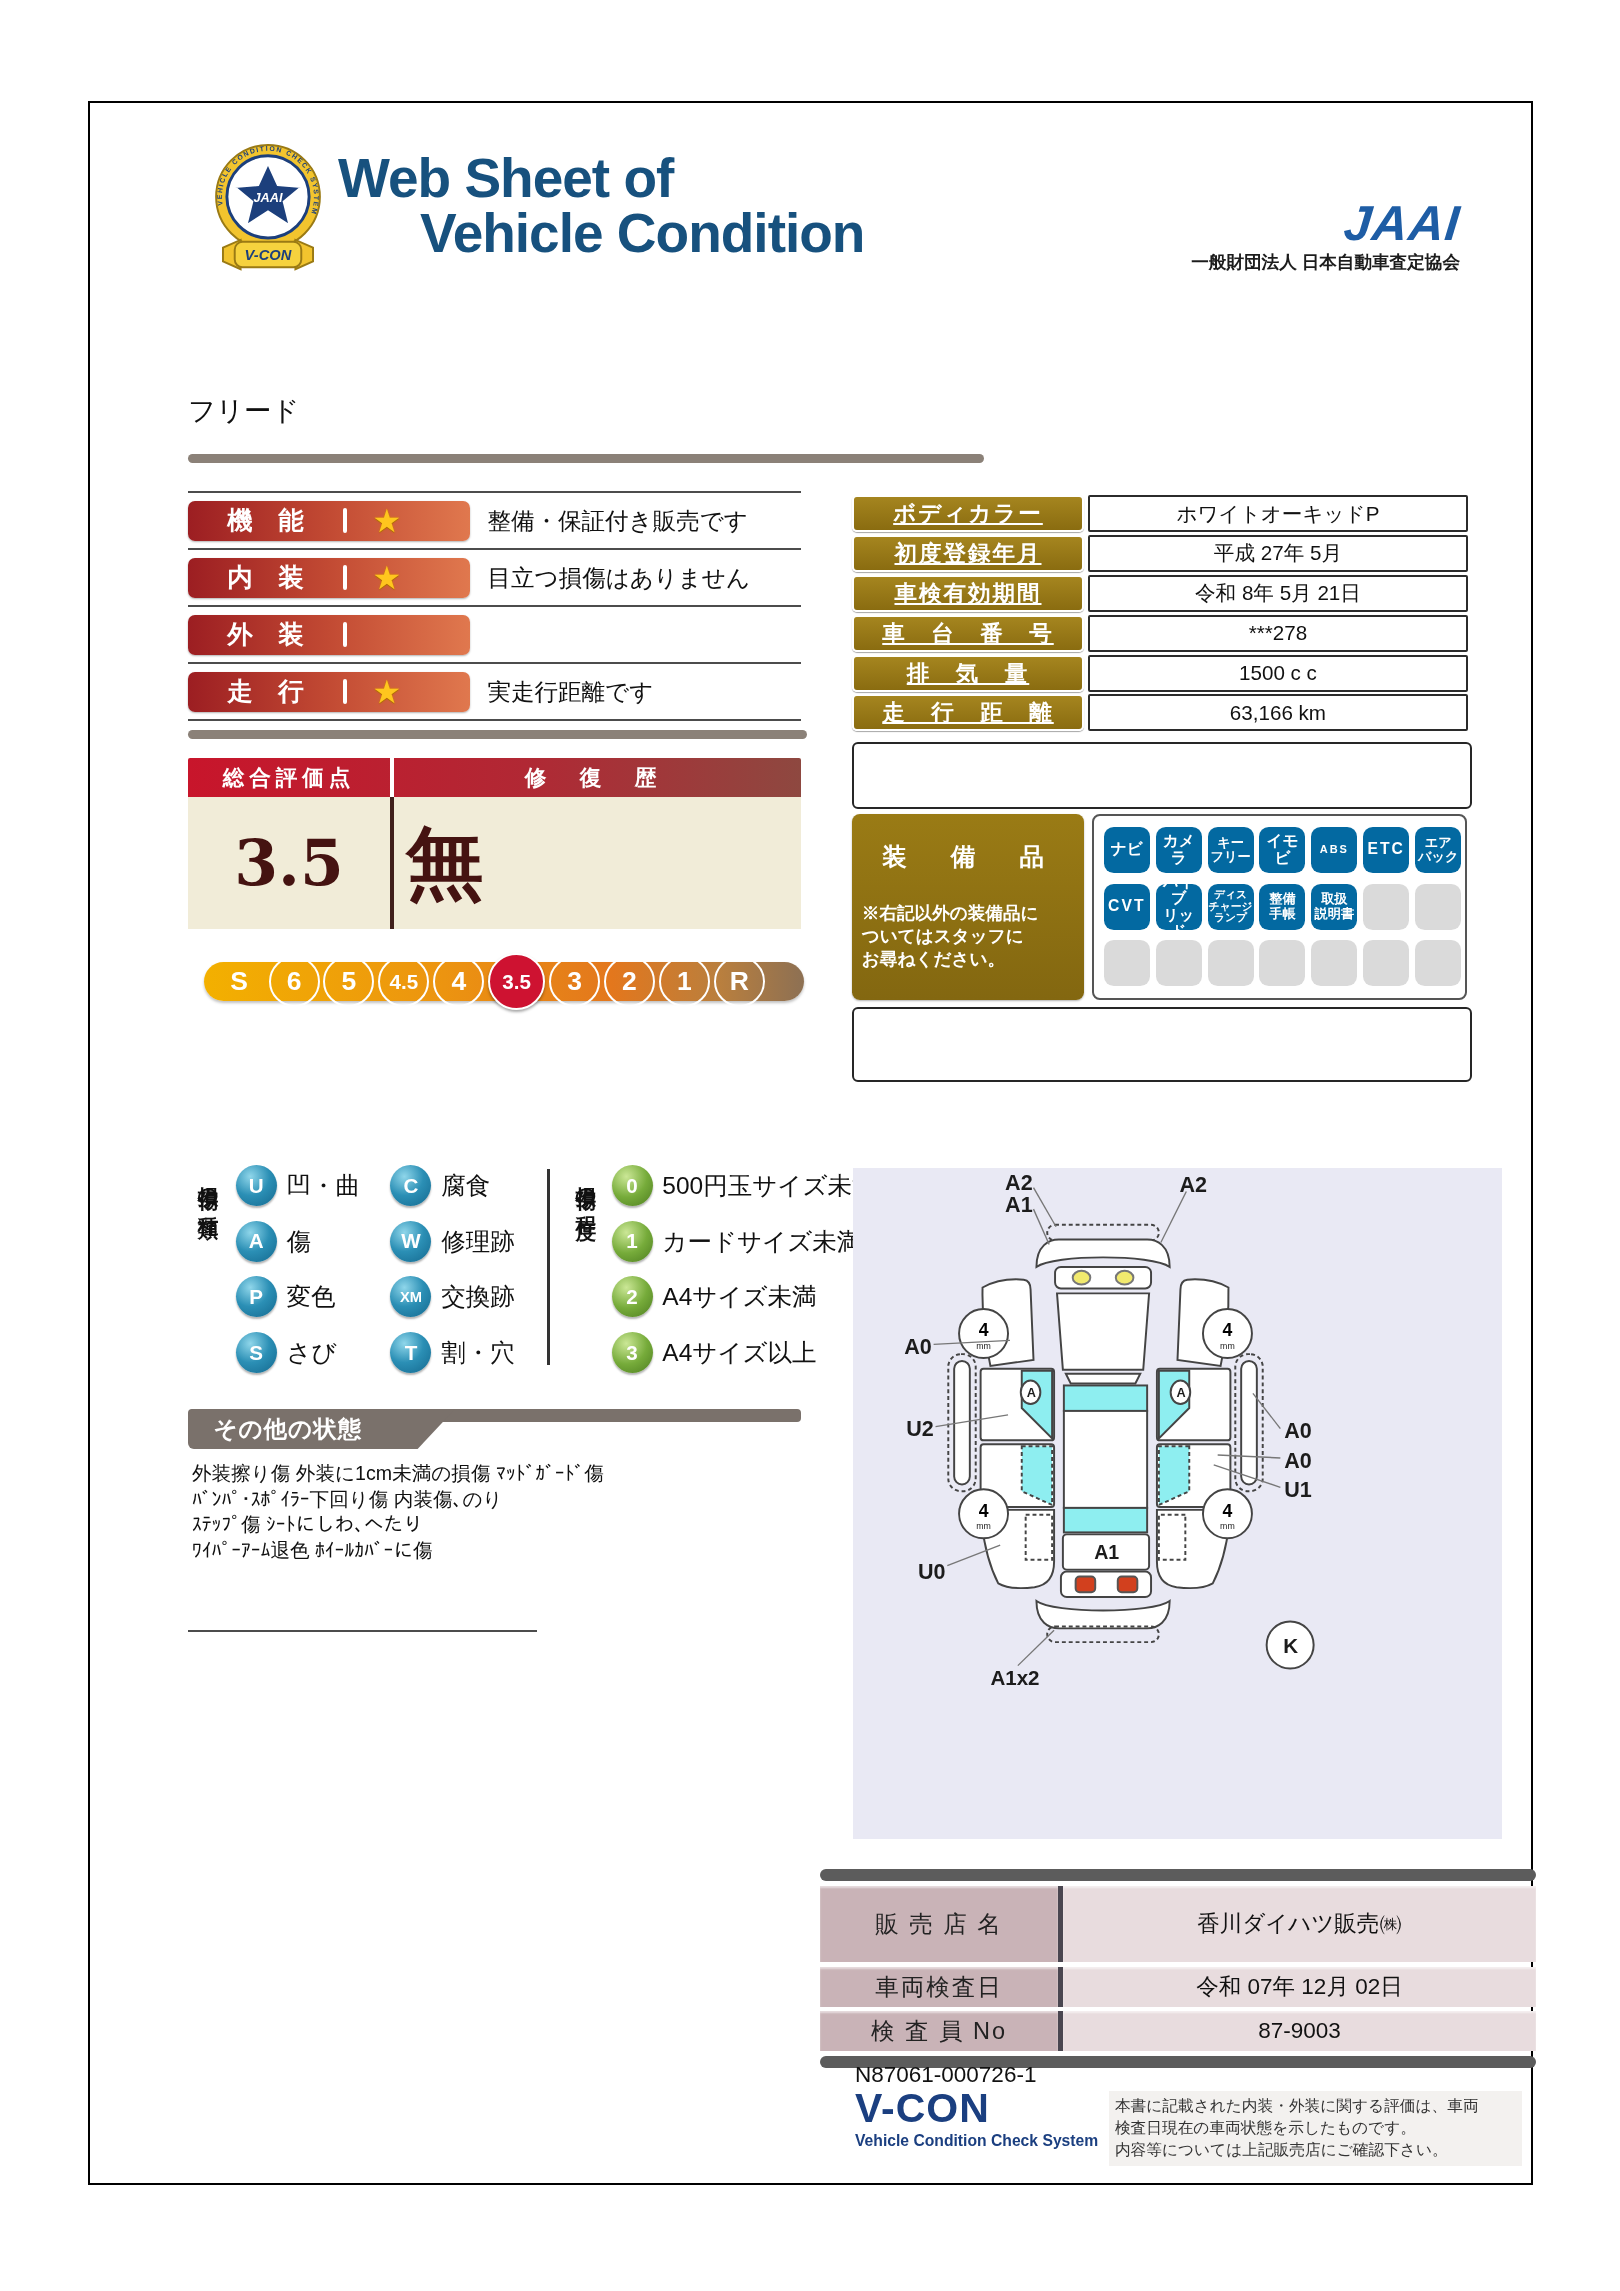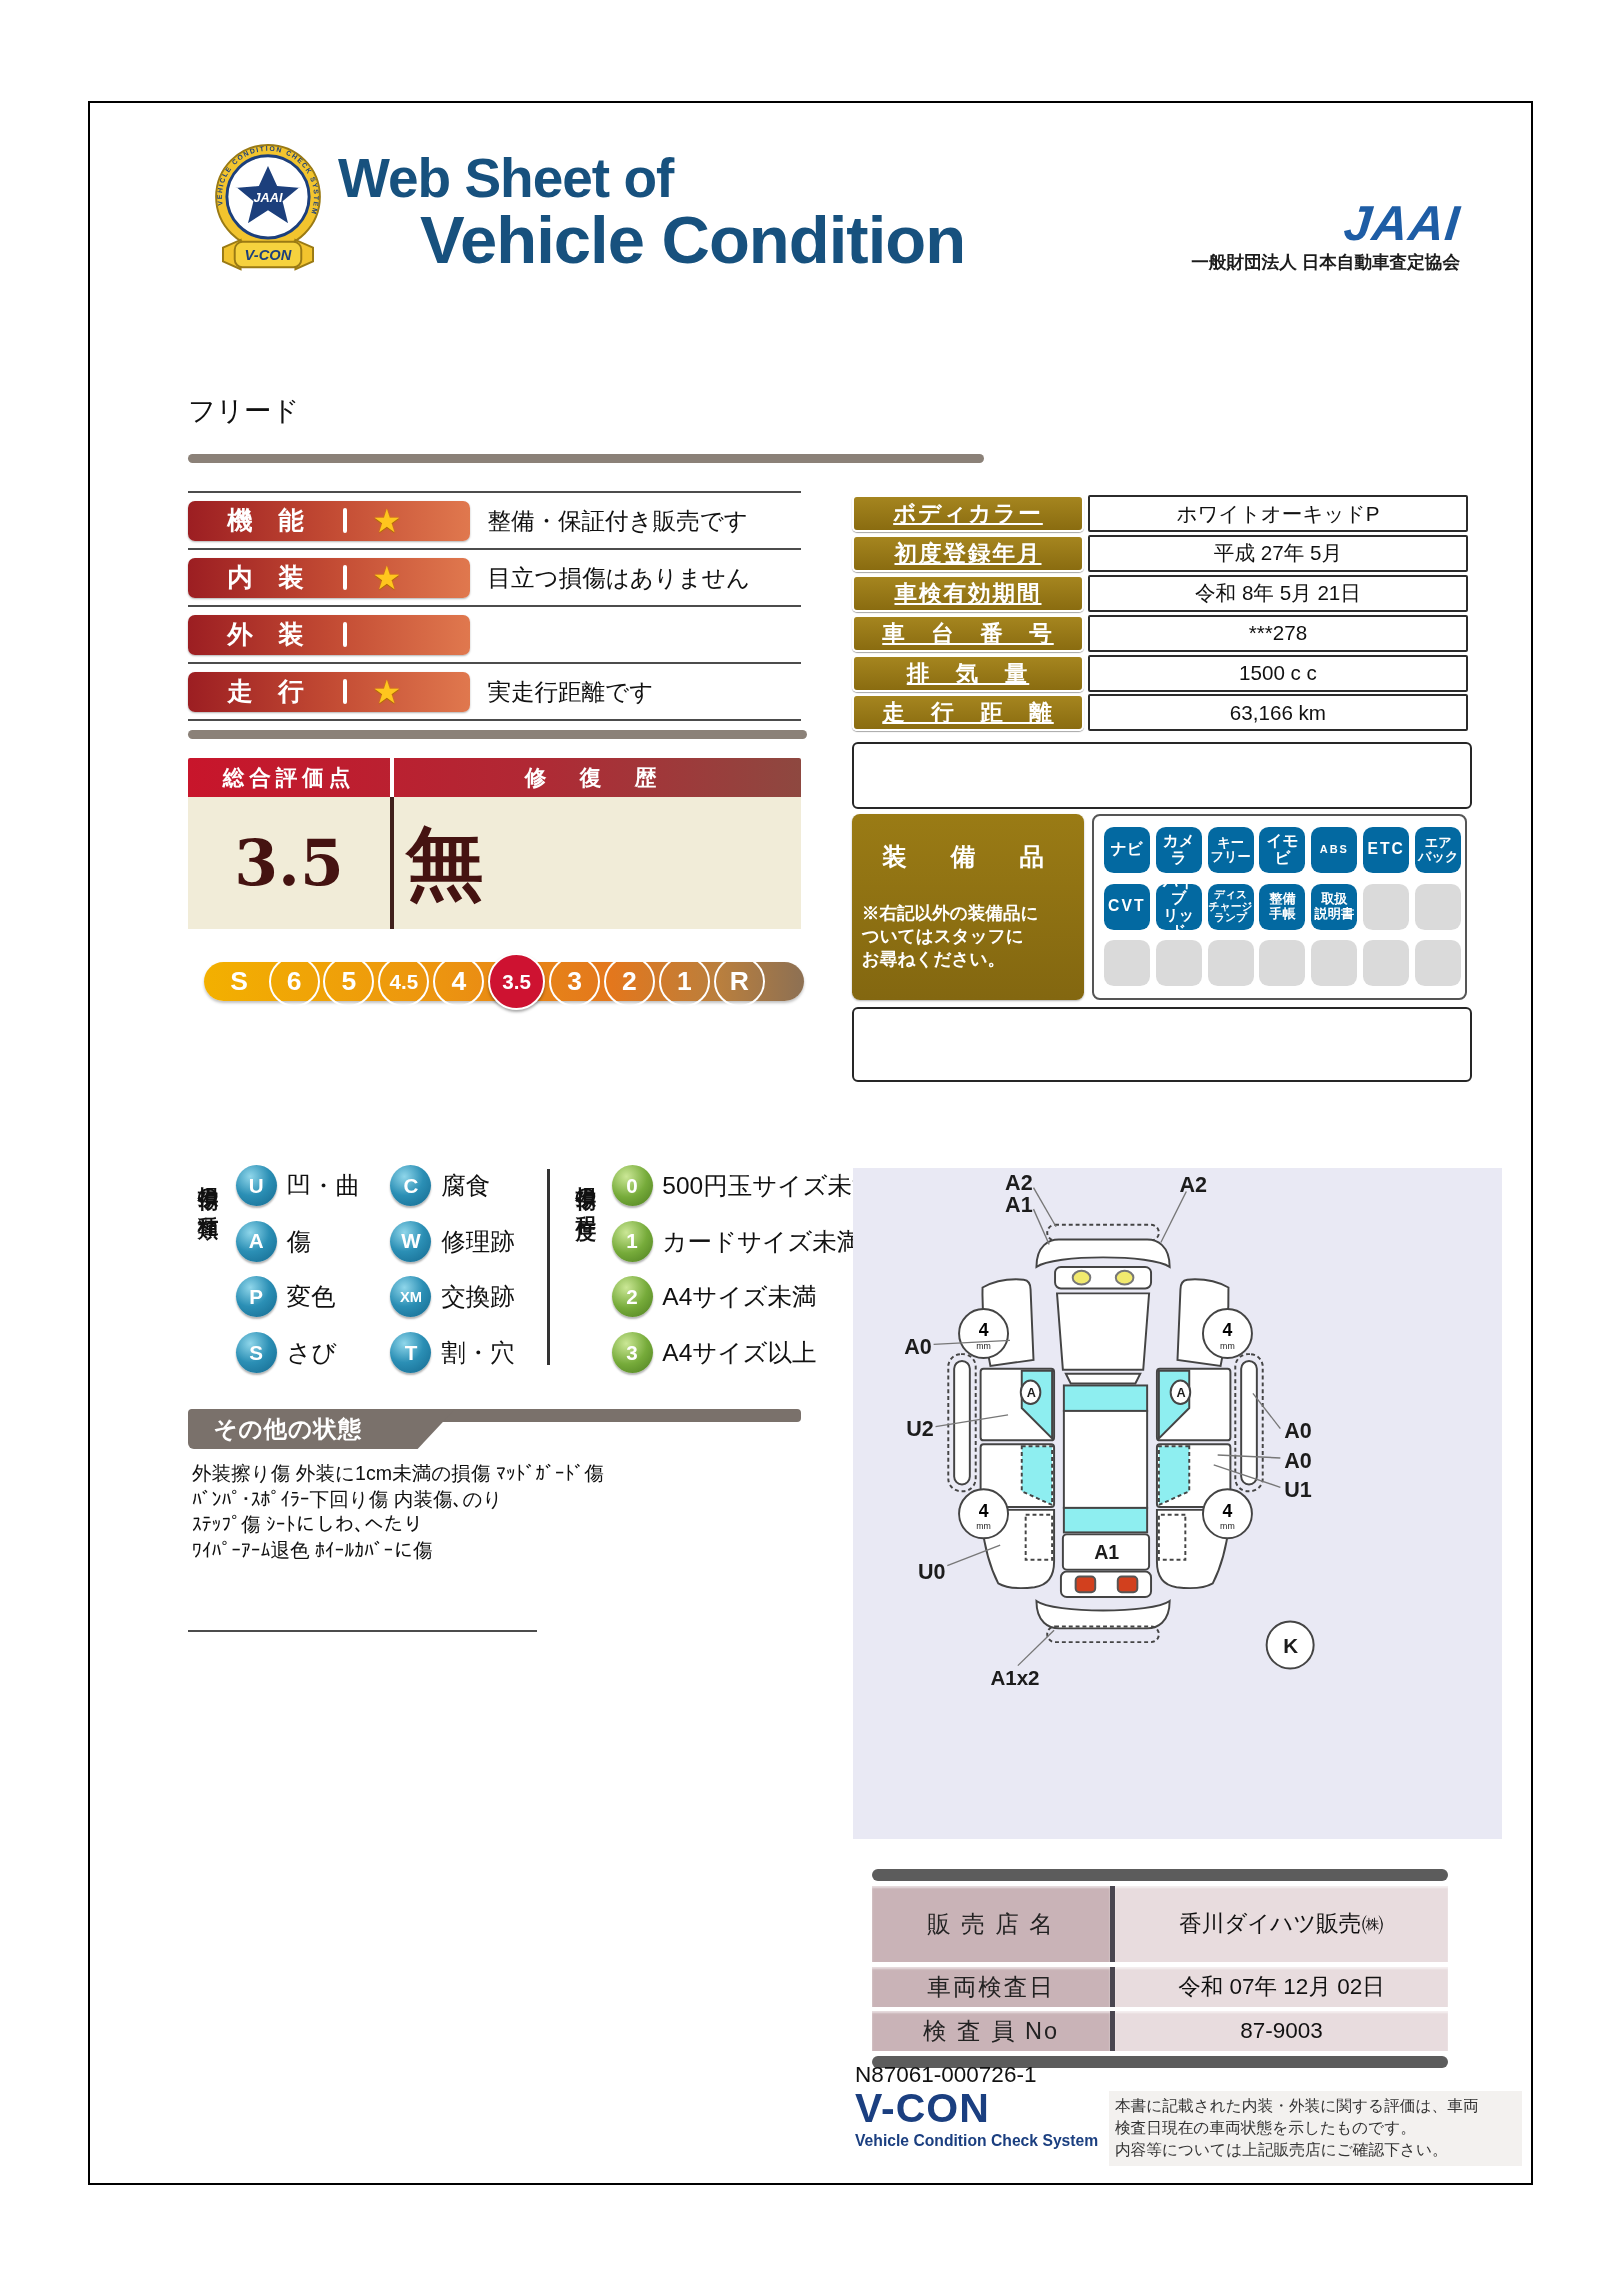--- a/index.html
+++ b/index.html
@@ -1,21 +1,21 @@
 <!DOCTYPE html>
 <html><head>
 <meta charset="utf-8">
 <style>
   html,body{margin:0;padding:0;background:#fff;}
   .page{position:relative;width:1620px;height:2292px;background:#fff;font-family:"Liberation Sans",sans-serif;overflow:hidden;}
   .sheet{position:absolute;left:88px;top:101px;width:1441px;height:2080px;border:2.9px solid #000;background:#fff;}
 
   
   .title1{position:absolute;left:248px;top:43px;font-size:55px;font-weight:800;color:#17517e;letter-spacing:-1px;}
-  .title2{position:absolute;left:330px;top:98px;font-size:67px;font-weight:800;color:#17517e;letter-spacing:-1px;}
+  .title2{position:absolute;left:330px;top:98px;font-size:55px;font-weight:800;color:#17517e;letter-spacing:-1px;}
   .jaai-logo{position:absolute;left:1047px;top:92px;width:323px;text-align:right;font-size:49px;font-weight:900;font-style:italic;color:#1e5da5;letter-spacing:1px;transform:skewX(-6deg);}
   .jaai-org{position:absolute;left:988px;top:147px;width:382px;text-align:right;font-size:17.6px;font-weight:600;color:#1c1c1c;}
 
   .vehicle-name{position:absolute;left:98px;top:290px;font-size:27.4px;color:#101010;font-weight:500;}
   .hbar{position:absolute;height:8.8px;background:#8b8178;border-radius:4.9px;}
 
   
   .ratings{position:absolute;left:98px;top:388px;width:613px;border-bottom:2px solid #4c4c4c;}
   .rating-row{height:55px;border-top:2px solid #4c4c4c;display:flex;align-items:center;}
   .r-badge{width:282px;height:40px;border-radius:6.9px;background:linear-gradient(90deg,#9c1e22,#c24a33,#e0784e);display:flex;align-items:center;box-shadow:0 1px 2px rgba(0,0,0,.3);}
@@ -80,21 +80,21 @@
   .other-text{position:absolute;left:102px;top:1358px;font-size:19.6px;color:#101010;line-height:25.5px;white-space:pre-line;}
   .thin-line{position:absolute;background:#4c4c4c;height:2px;}
 
   
   .diagram{position:absolute;left:763px;top:1065px;width:649px;height:671px;background:#e9e9f4;}
   .diagram svg{display:block;}
   .dg-label{font-size:22px;font-weight:bold;fill:#1c1c1c;}
   .dg-small{font-size:9px;fill:#1c1c1c;}
 
   
-  .dealer{position:absolute;left:782px;top:1766px;width:576px;}
+  .dealer{position:absolute;left:730px;top:1766px;width:716px;}
   .d-bar{height:11.8px;background:#5c5c5c;border-radius:5.9px;}
   .dealer-rows{margin:4.9px 0;}
   .dealer-row{display:flex;margin-bottom:4.9px;}
   .dealer-row:first-of-type .d-cell{height:76px;}
   .d-cell{height:40px;display:flex;align-items:center;justify-content:center;}
   .d-label{width:238px;background:#c9b3b7;border-right:5.9px solid #4a4650;font-size:23.5px;color:#222;letter-spacing:2px;box-shadow:inset 0 2px 2px rgba(255,255,255,.55);}
   .d-value{flex:1;background:#e8dcde;font-size:22.5px;color:#111;box-shadow:inset 0 2px 2px rgba(255,255,255,.55);}
 
   
   .serial{position:absolute;left:765px;top:1959px;font-size:22.5px;color:#111;}

